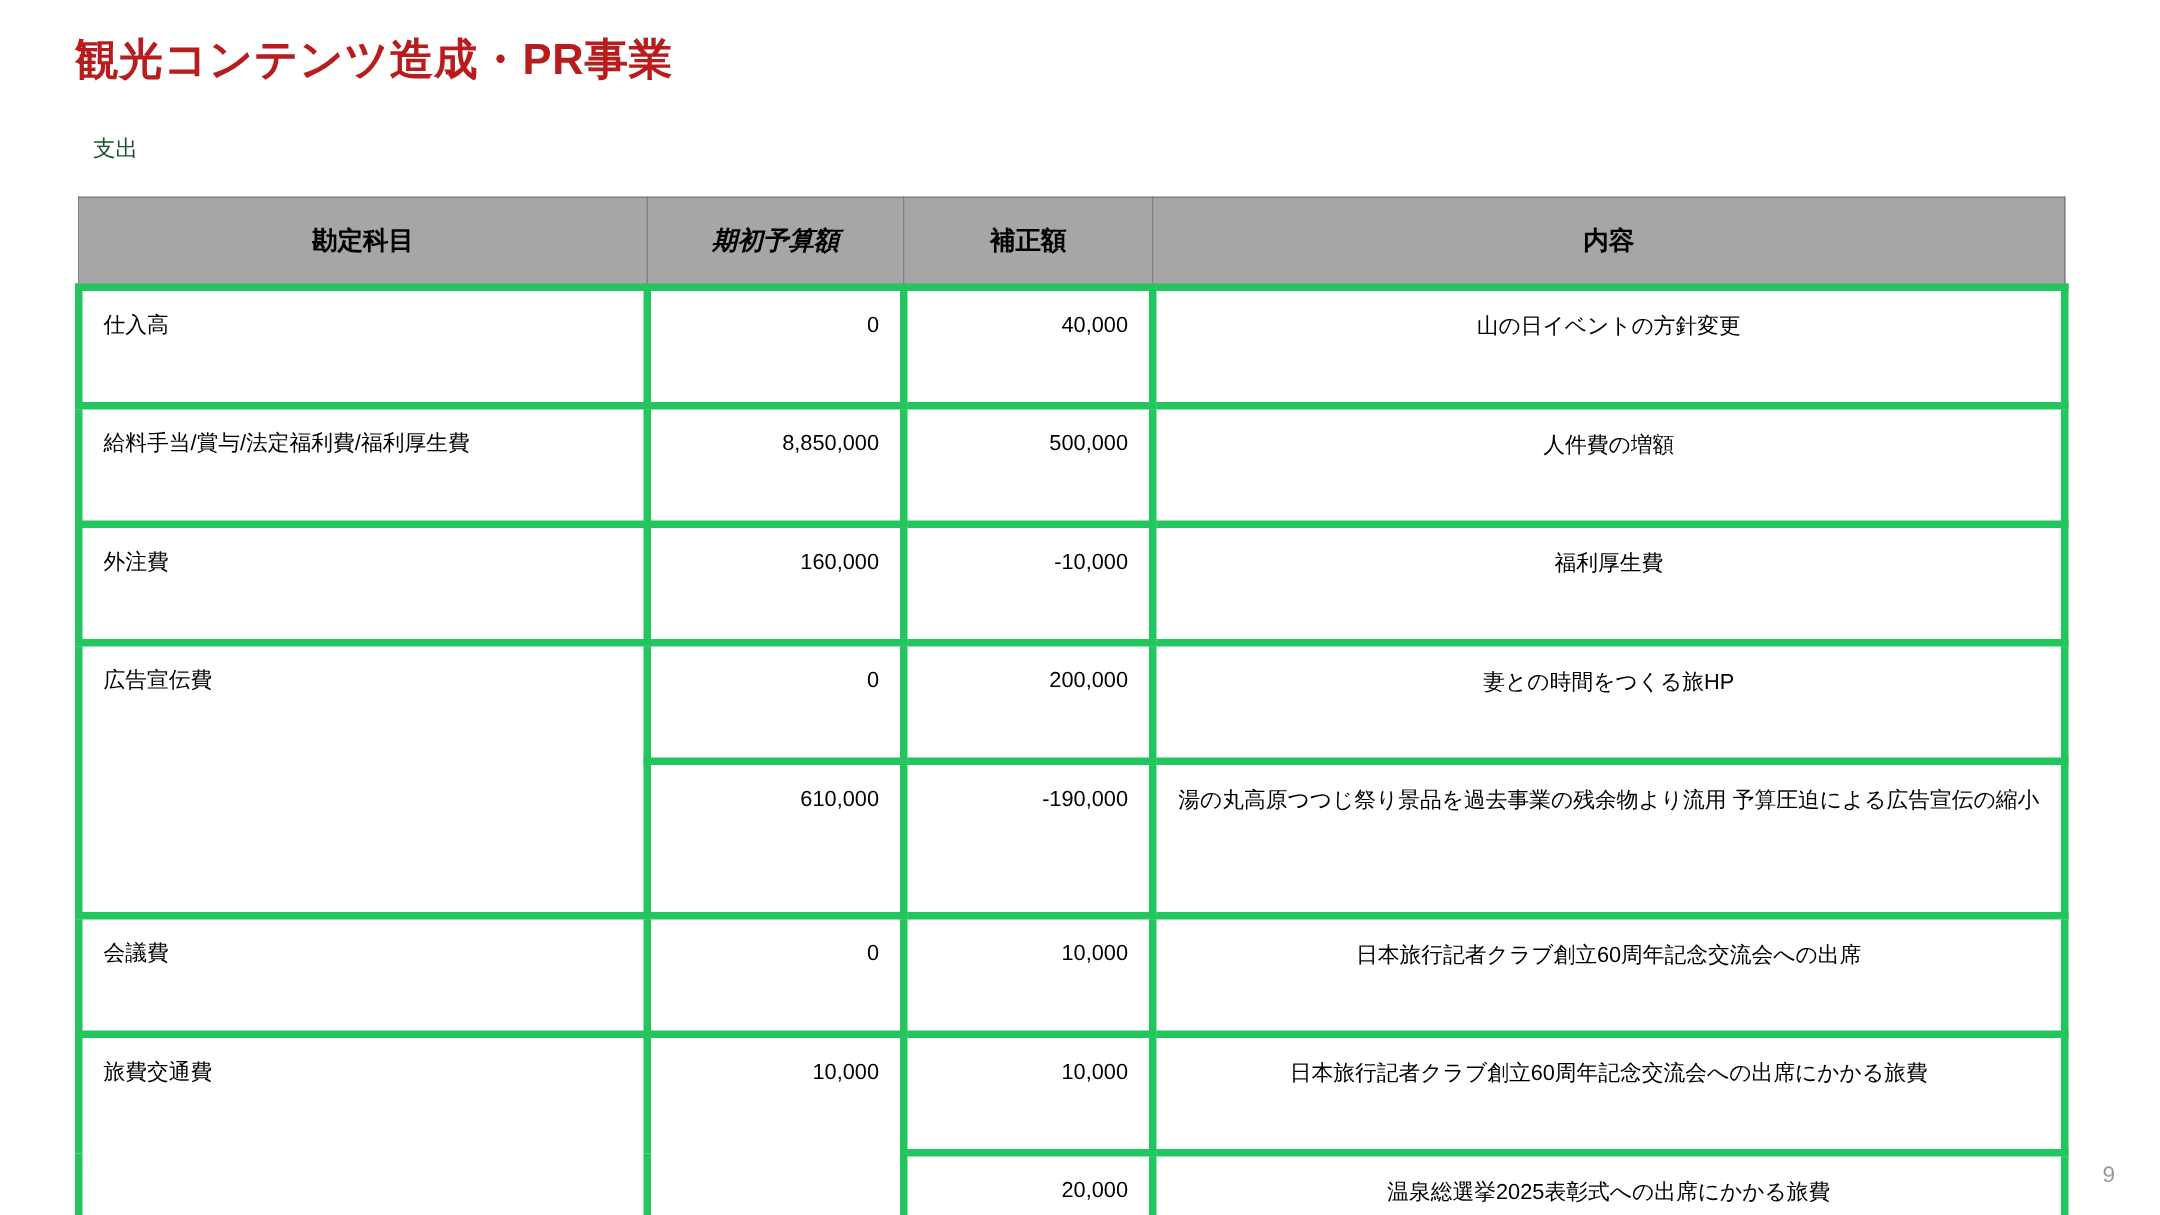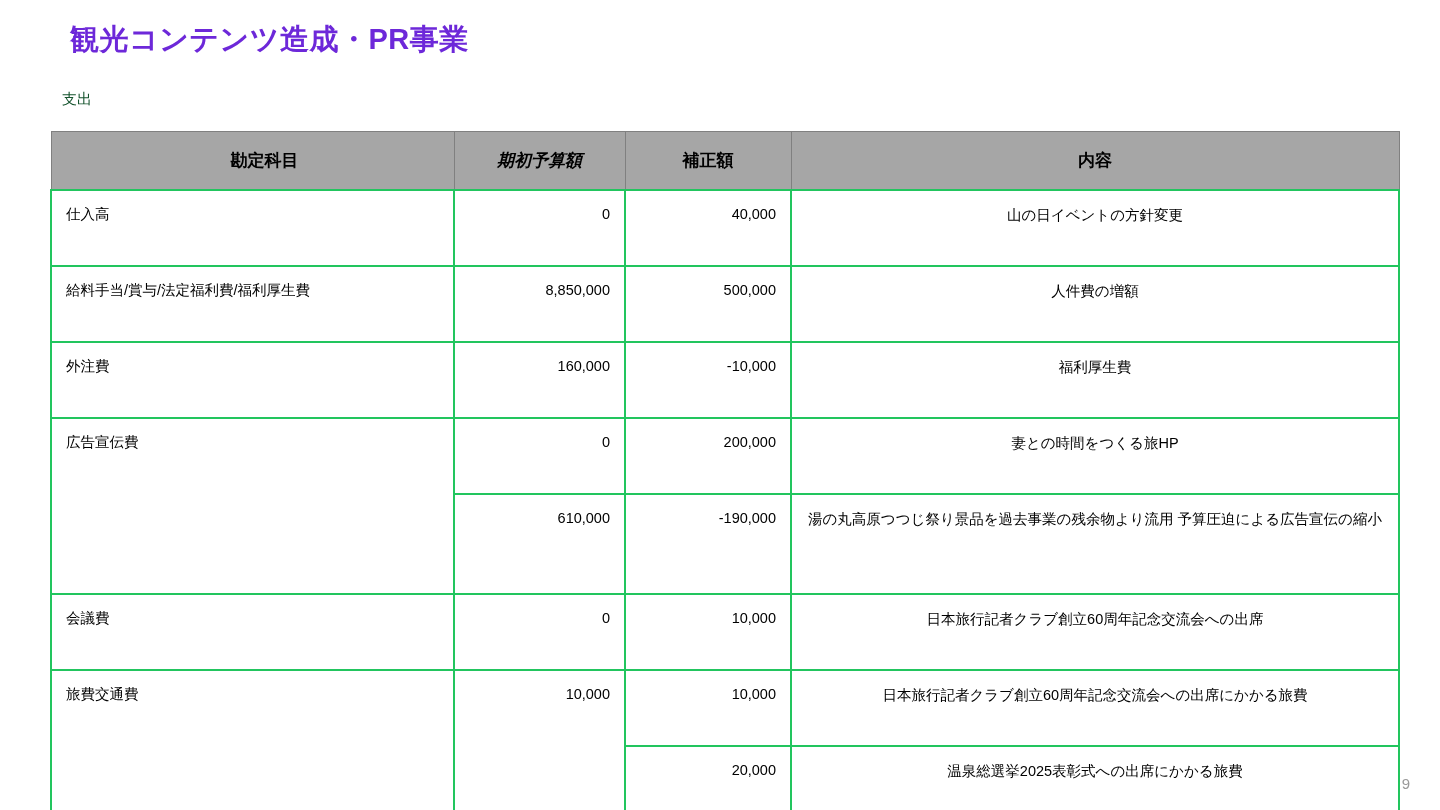--- a/index.html
+++ b/index.html
@@ -16,61 +16,61 @@
     overflow: hidden;
   }
   .slide {
     position: relative;
     width: 1440px;
     height: 810px;
     box-sizing: border-box;
   }
   .slide-title {
     position: absolute;
-    left: 70px;
+    left: 50px;
     top: 20px;
     font-size: 29px;
     font-weight: 700;
     letter-spacing: 0.5px;
-    color: #6d28d9;
+    color: #b91c1c;
     white-space: nowrap;
   }
   .section-label {
     position: absolute;
     left: 62px;
     top: 90px;
     font-size: 15px;
     color: #14532d;
   }
   .budget-table {
     position: absolute;
     left: 50px;
     top: 131px;
     width: 1320px;
     border-collapse: collapse;
     table-layout: fixed;
     font-size: 14.5px;
   }
   .budget-table th,
   .budget-table td {
-    border: 2px solid #22c55e;
+    border: 5px solid #22c55e;
     padding: 0;
     vertical-align: top;
   }
   .budget-table thead th {
     background: #a6a6a6;
     color: #000000;
     font-weight: 700;
     font-size: 17px;
     text-align: center;
     height: 57px;
     vertical-align: middle;
     border: 1px solid #808080;
   }
-  th.col-account { width: 378px; padding-left: 24px; }
+  th.col-account { width: 378px; }
   th.col-initial { width: 170px; font-style: italic; }
   th.col-adjust  { width: 165px; }
   th.col-content { width: 607px; }
 
   td.cell-account {
     padding: 14px 0 14px 14px;
     text-align: left;
     vertical-align: top;
     line-height: 1.35;
   }

